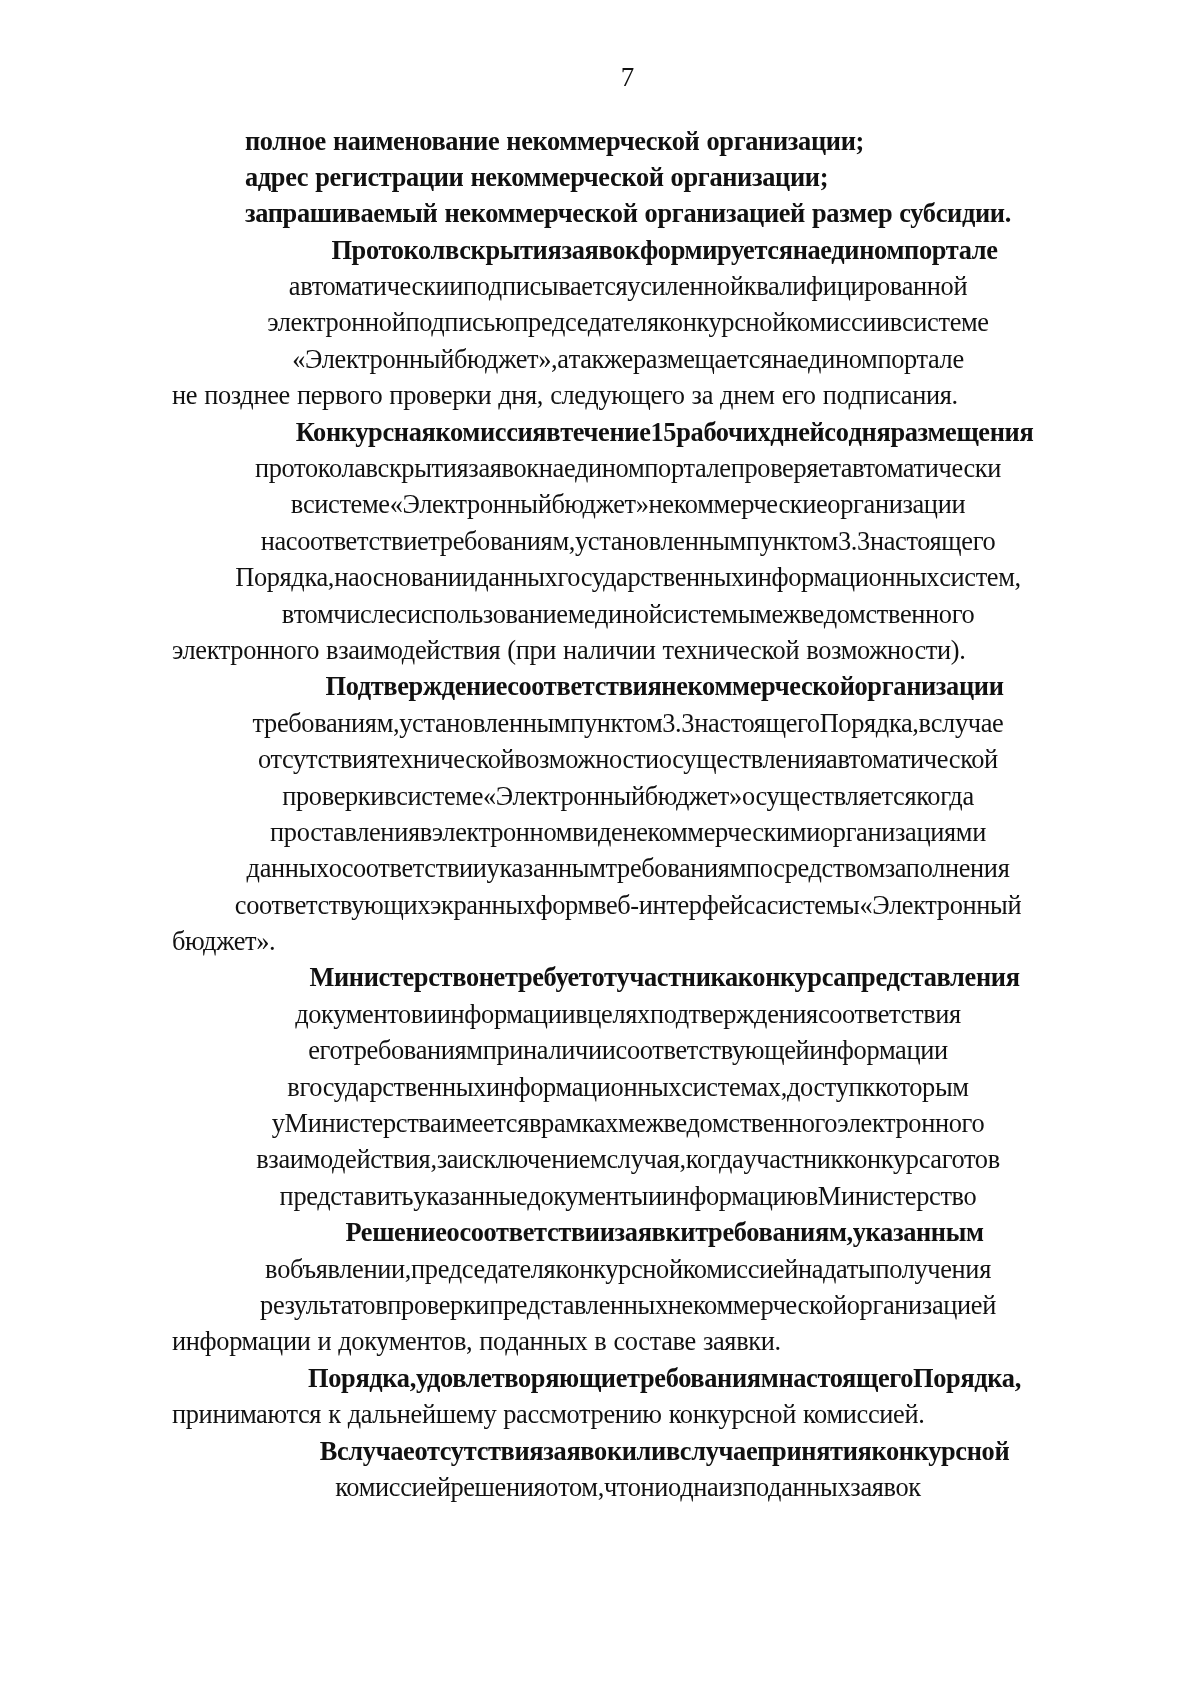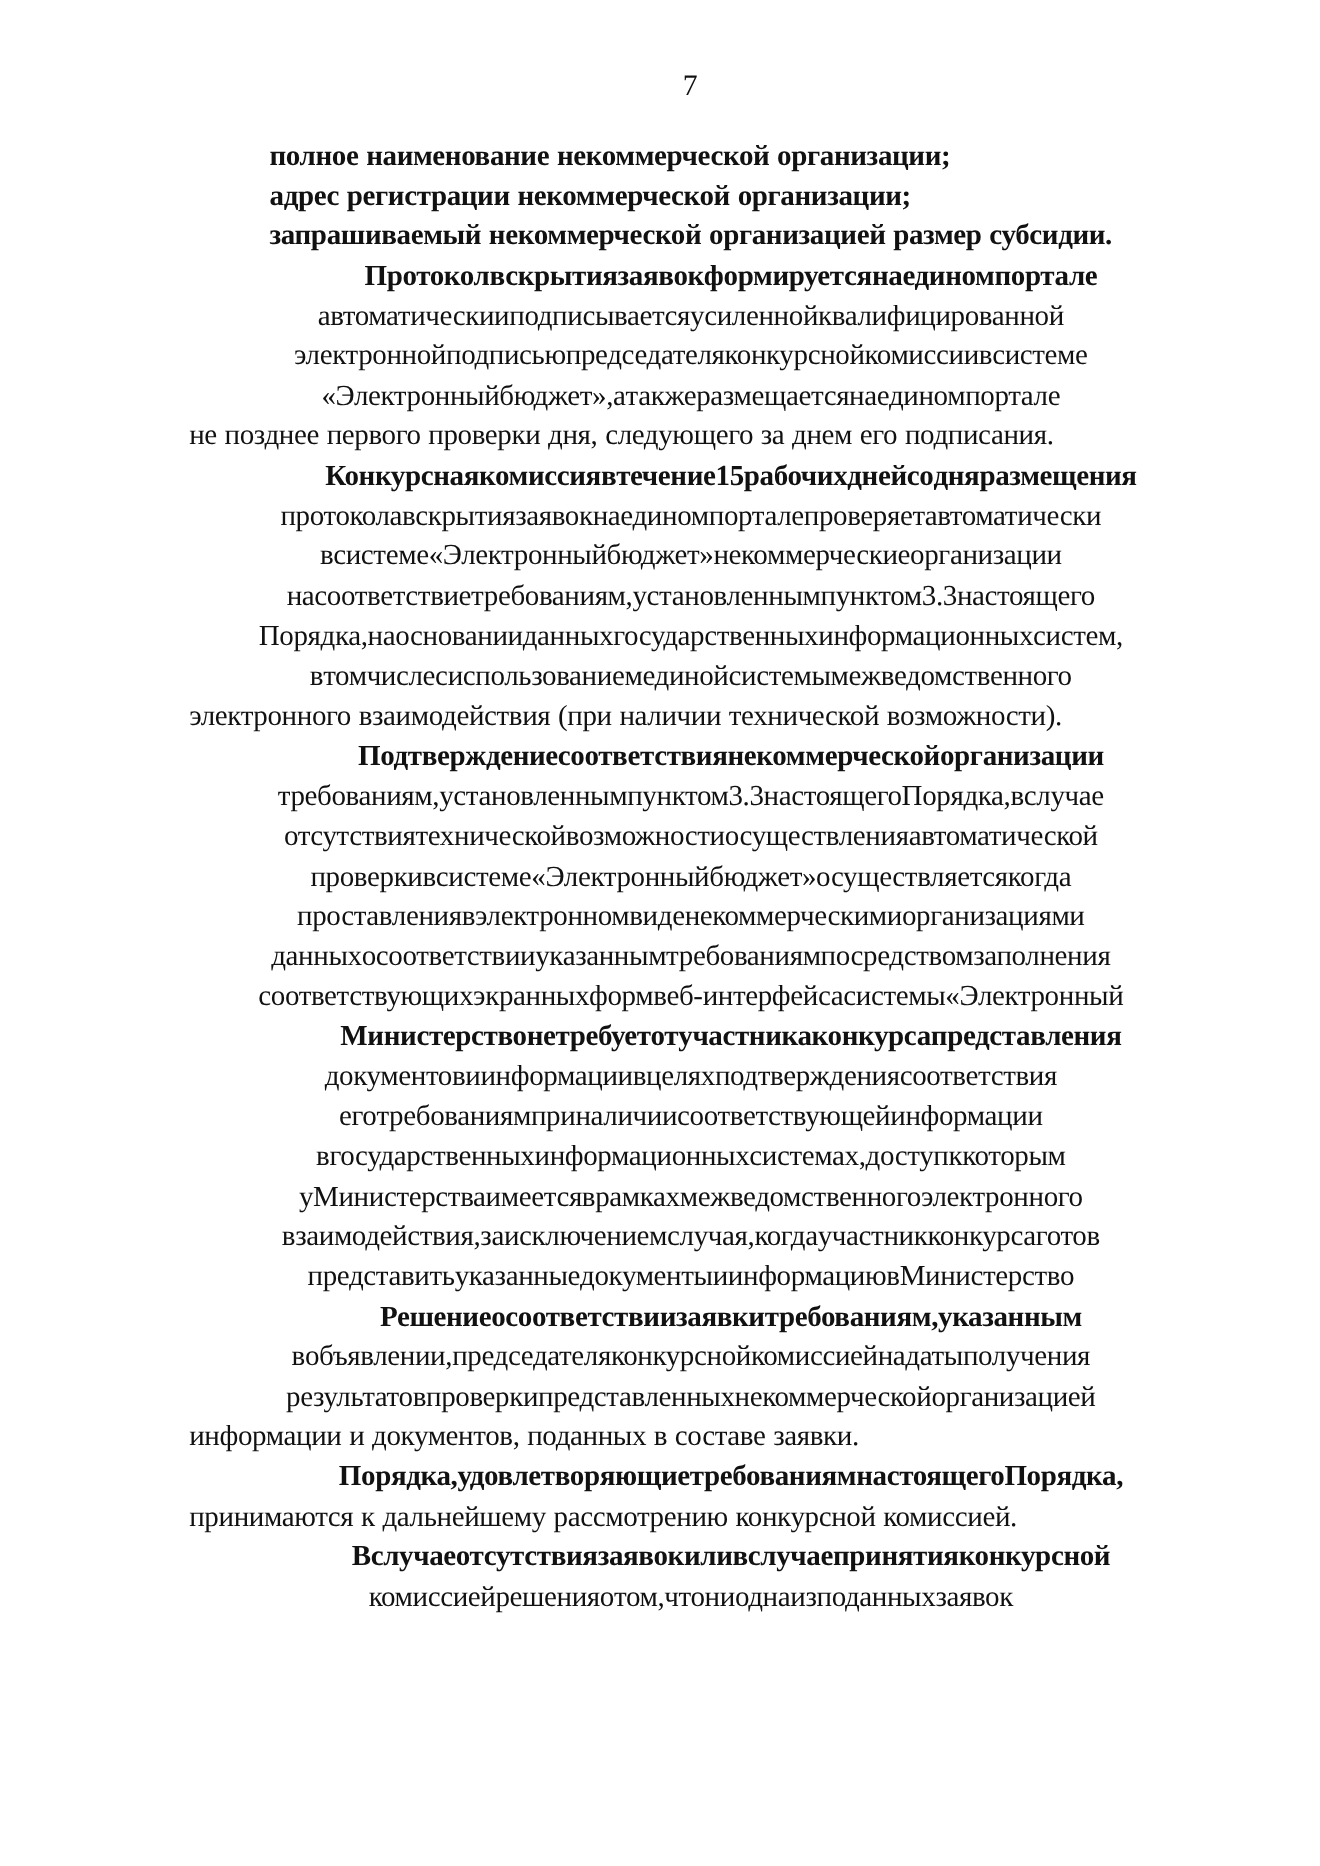--- a/index.html
+++ b/index.html
@@ -247,20 +247,23 @@
           <span class="w">заполнения</span>
         </div>
         <div class="jl">
           <span class="w">соответствующих</span>
           <span class="w">экранных</span>
           <span class="w">форм</span>
           <span class="w">веб-интерфейса</span>
           <span class="w">системы</span>
           <span class="w">«Электронный</span>
         </div>
+        <div class="jl left">
+          <span class="w">бюджет».</span>
+        </div>
       </div>
       <div>
         <div class="jl indent">
           <span class="w">Министерство</span>
           <span class="w">не</span>
           <span class="w">требует</span>
           <span class="w">от</span>
           <span class="w">участника</span>
           <span class="w">конкурса</span>
           <span class="w">представления</span>

